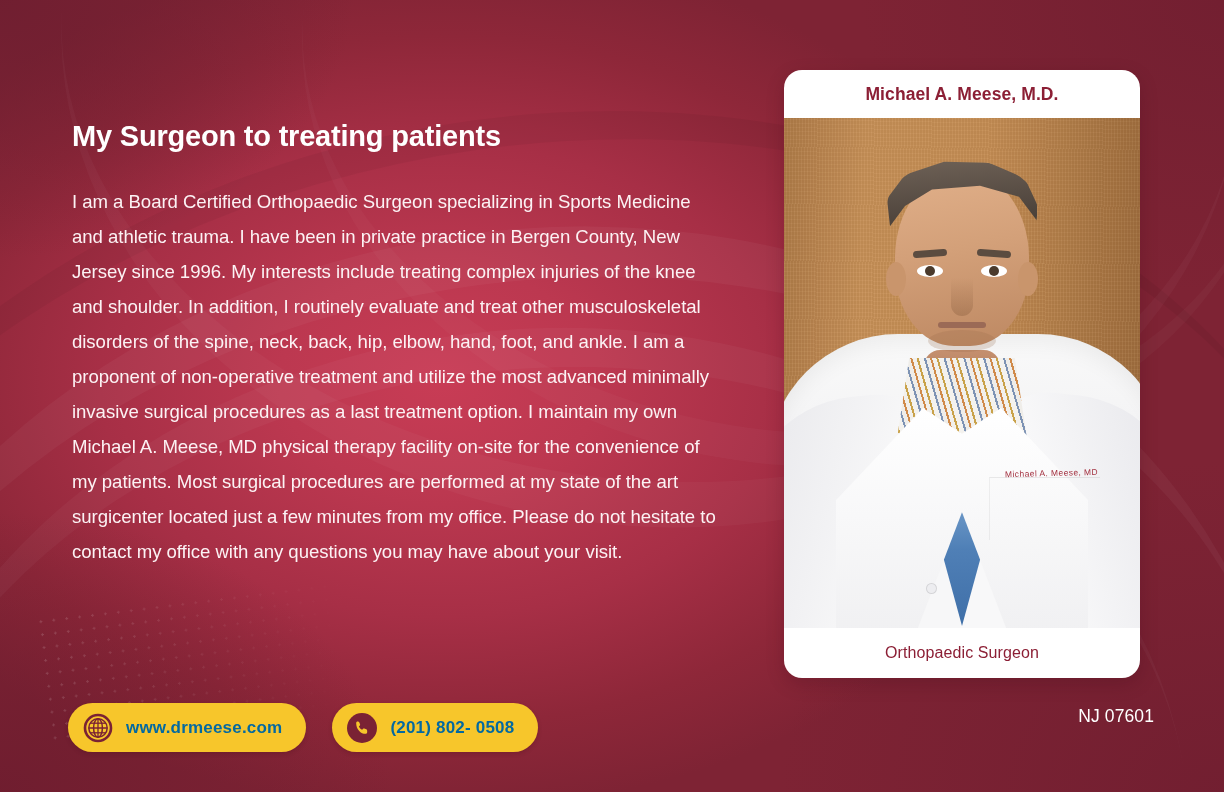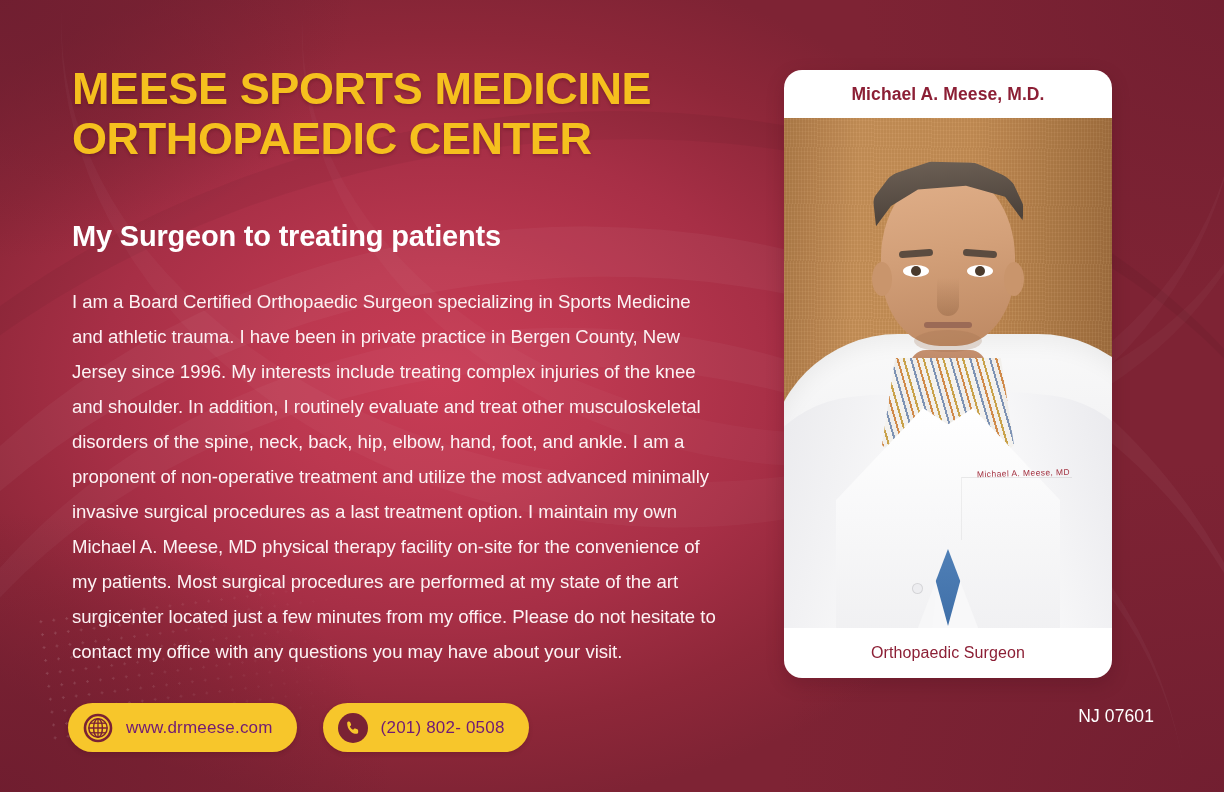--- a/index.html
+++ b/index.html
@@ -140,23 +140,23 @@
     align-items: center;
     gap: 13px;
     background: #F7C62B;
     border-radius: 999px;
     height: 49px;
     padding: 0 24px 0 15px;
     box-shadow: 0 2px 4px rgba(70,12,26,0.22);
     cursor: pointer;
   }
   .pill-label {
-    color: #701a75;
+    color: #0369a1;
     font-size: 17px;
-    font-weight: normal;
+    font-weight: bold;
     letter-spacing: 0.2px;
     white-space: nowrap;
     text-align: center;
   }
   .icon-circle {
     width: 30px;
     height: 30px;
     flex: 0 0 30px;
     border-radius: 50%;
     display: flex;
@@ -164,21 +164,21 @@
     justify-content: center;
   }
   .icon-circle.globe { background: transparent; }
   .icon-circle.phone { background: #7A2234; }
 
   
   .doc-card {
     position: absolute;
     left: 784px;
     top: 70px;
-    width: 328px;
+    width: 356px;
     height: 608px;
     background: #FFFFFF;
     border-radius: 18px;
     overflow: hidden;
     display: flex;
     flex-direction: column;
     box-shadow: 0 6px 18px rgba(60,10,24,0.22);
   }
   .card-name {
     height: 48px;
@@ -450,24 +450,20 @@
   <div class="bg-base"></div>
   <div class="bg-corner-dark"></div>
   <div class="swirl s5"></div>
   <div class="swirl s1"></div>
   <div class="swirl s2"></div>
   <div class="swirl s3"></div>
   <div class="swirl s4"></div>
   <div class="dots"></div>
 
   <div class="left-col">
-    <h1 class="brand-title">
-      <span>MEESE SPORTS MEDICINE</span>
-      <span class="line2">ORTHOPAEDIC CENTER</span>
-    </h1>
 
     <h2 class="subhead">My Surgeon to treating patients</h2>
 
     <p class="body-copy">I am a Board Certified Orthopaedic Surgeon specializing in Sports Medicine and athletic trauma. I have been in private practice in Bergen County, New Jersey since 1996. My interests include treating complex injuries of the knee and shoulder. In addition, I routinely evaluate and treat other musculoskeletal disorders of the spine, neck, back, hip, elbow, hand, foot, and ankle. I am a proponent of non-operative treatment and utilize the most advanced minimally invasive surgical procedures as a last treatment option. I maintain my own Michael A. Meese, MD physical therapy facility on-site for the convenience of my patients. Most surgical procedures are performed at my state of the art surgicenter located just a few minutes from my office. Please do not hesitate to contact my office with any questions you may have about your visit.</p>
   </div>
 
   <div class="pill-row">
 
     <div class="pill">
       <span class="icon-circle globe">

